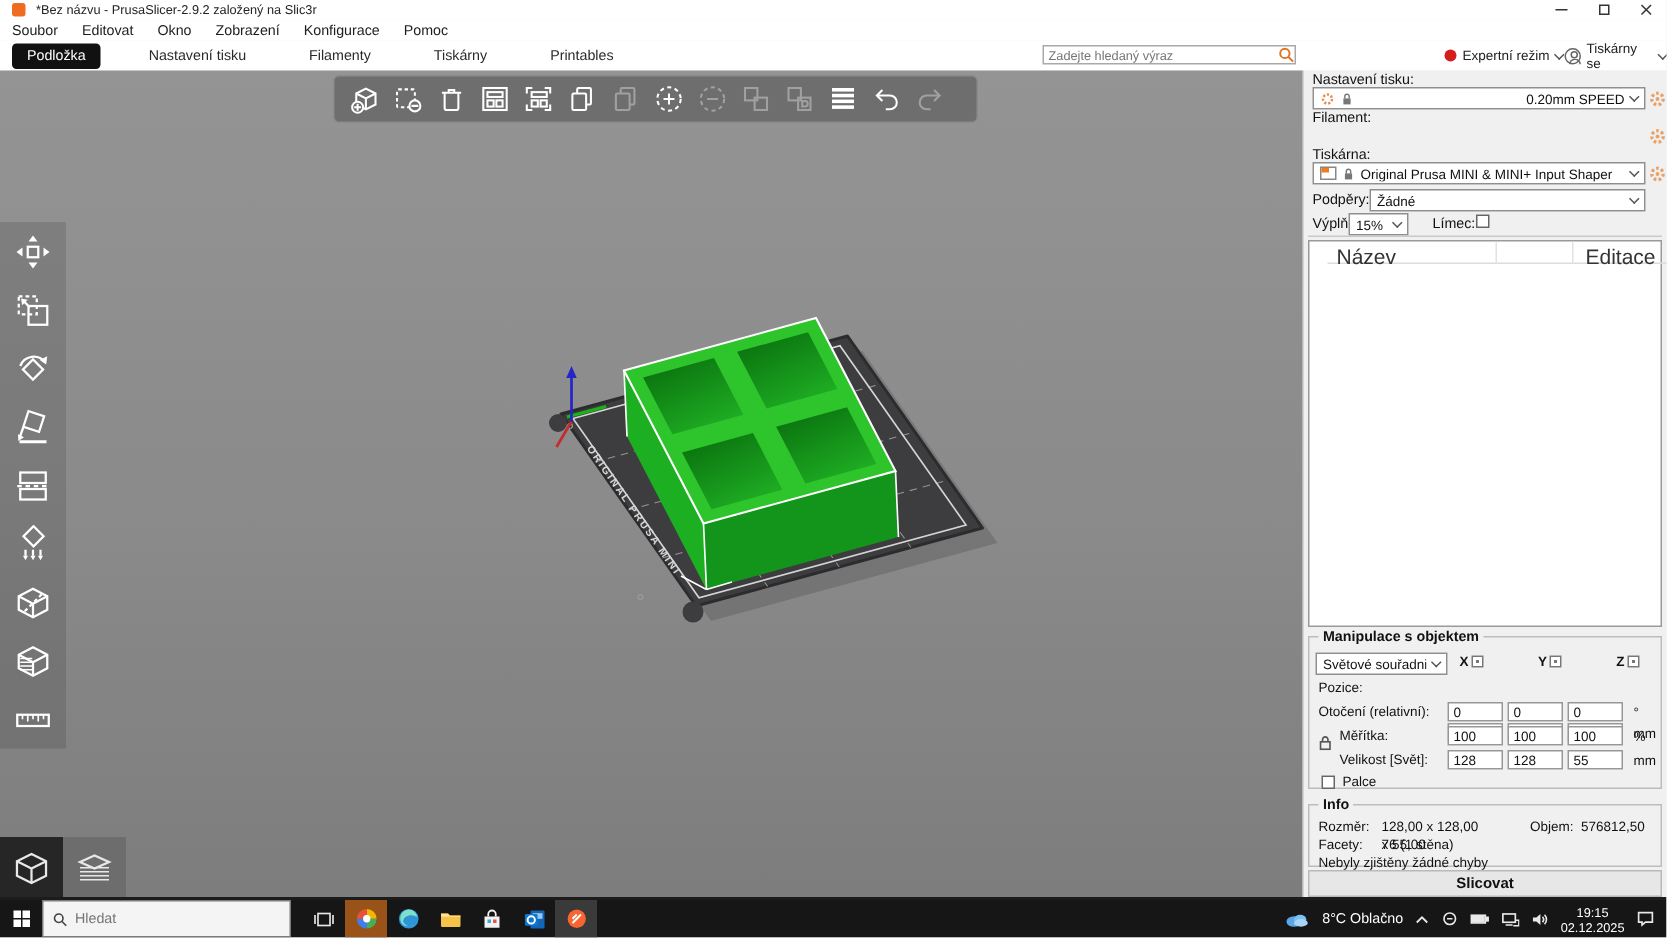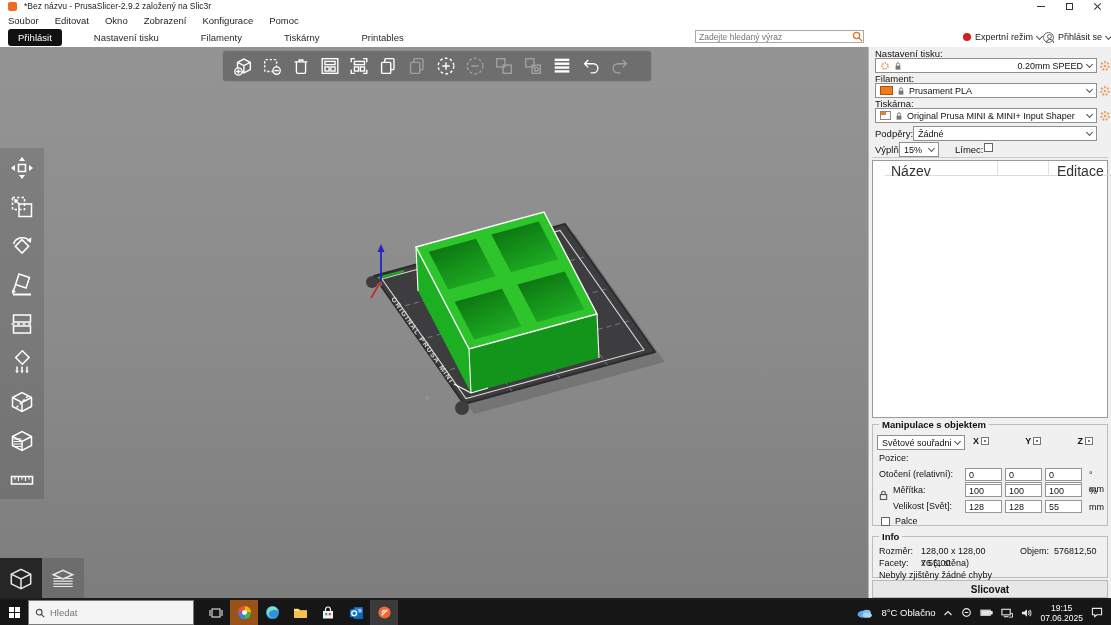--- a/index.html
+++ b/index.html
@@ -130,41 +130,41 @@
   <div class="abs" id="menubar">
     <span class="menu-item">Soubor</span>
     <span class="menu-item">Editovat</span>
     <span class="menu-item">Okno</span>
     <span class="menu-item">Zobrazení</span>
     <span class="menu-item">Konfigurace</span>
     <span class="menu-item">Pomoc</span>
   </div>
 
   <div class="abs" id="tabbar">
-    <span class="tab active">Přihlásit</span>
+    <span class="tab active">Podložka</span>
     <span class="tab">Nastavení tisku</span>
     <span class="tab">Filamenty</span>
     <span class="tab">Tiskárny</span>
     <span class="tab">Printables</span>
   </div>
   <div class="abs" id="search-wrap">
     <input id="search-input" placeholder="Zadejte hledaný výraz" style="">
     <svg width="11" height="11" viewBox="0 0 12 12">
         <circle cx="5" cy="5" r="3.4" stroke="#e07223" fill="none" stroke-width="1.4"></circle>
         <path d="M7.6 7.6 L11 11" stroke="#e07223" stroke-width="1.4"></path>
       </svg>
   </div>
   <div class="abs" id="mode-switch">
     <div id="mode-dot"></div>
     <span class="small-label">Expertní režim</span>
     <div class="chev"></div>
   </div>
   <div class="abs" id="login-box">
     <div id="user-icon"></div>
-    <span class="small-label">Přihlásit se</span>
+    <span class="small-label">Tiskárny se</span>
     <div class="chev"></div>
   </div>
 
   <div class="abs" id="viewport">
     <svg id="scene" width="868" height="553" viewBox="0 47 868 553">
       <defs>
         <linearGradient id="pocketg" x1="0" y1="0" x2="0.65" y2="1">
           <stop offset="0" stop-color="#076a0c"></stop>
             <stop offset="1" stop-color="#1fae24"></stop>
         </linearGradient>
@@ -416,29 +416,20 @@
       </svg>
     <span class="combo-text">0.20mm SPEED</span>
     <div class="chev"></div>
   </div>
   <svg class="gearbtn" style="left:1099px; top:60px;" viewBox="0 0 12 12">
       <circle cx="6" cy="6" r="3.8" stroke="#e8a268" stroke-width="2.2" fill="none" stroke-dasharray="1.8 1.5"></circle>
       <circle cx="6" cy="6" r="1.3" fill="#e8a268"></circle>
     </svg>
 
   <span class="abs side-label" style="left:875px; top:73px;">Filament:</span>
-  <div class="combo" style="left:875px; top:83px; width:222px;">
-    <div class="preset-icon" style="width:13px;height:9px;background:#ef7c1e;border:1px solid #b35200;"></div>
-    <svg class="locksvg" width="8" height="10" viewBox="0 0 10 12">
-        <rect x="2" y="5.5" width="6" height="5" fill="#777"></rect>
-        <path d="M3.2 5.5V3.8a1.8 1.8 0 0 1 3.6 0v1.7" stroke="#777" fill="none" stroke-width="1.2"></path>
-      </svg>
-    <span class="combo-text">Prusament PLA</span>
-    <div class="chev"></div>
-  </div>
   <svg class="gearbtn" style="left:1099px; top:85px;" viewBox="0 0 12 12">
       <circle cx="6" cy="6" r="3.8" stroke="#e8a268" stroke-width="2.2" fill="none" stroke-dasharray="1.8 1.5"></circle>
       <circle cx="6" cy="6" r="1.3" fill="#e8a268"></circle>
     </svg>
 
   <span class="abs side-label" style="left:875px; top:98px;">Tiskárna:</span>
   <div class="combo" style="left:875px; top:108px; width:222px;">
     <div class="preset-icon" style="width:11px;height:9px;background:#fff;border:1px solid #888;position:relative;">
         <div style="position:absolute;left:0;top:0;width:5px;height:3px;background:#ef7c1e;"></div>
       </div>
@@ -672,21 +663,21 @@
           </svg>
         </div>
       <div class="trayicon">
           <svg width="11" height="10" viewBox="0 0 12 11">
             <path d="M1 4v3h2.5L6.5 9.5v-8L3.5 4z" fill="#e8e8e8" stroke="none"></path>
             <path d="M8 3.5a3 3 0 0 1 0 4 M9.5 2a5 5 0 0 1 0 7"></path>
           </svg>
         </div>
       <div id="clock">
         <div>19:15</div>
-        <div>07.06.2025</div>
+        <div>02.12.2025</div>
       </div>
       <div class="trayicon">
           <svg width="12" height="11" viewBox="0 0 13 12">
             <path d="M1.5 1.5h10v7h-5l-2.5 2v-2h-2.5z"></path>
           </svg>
         </div>
     </div>
   </div>
 
 </div>

